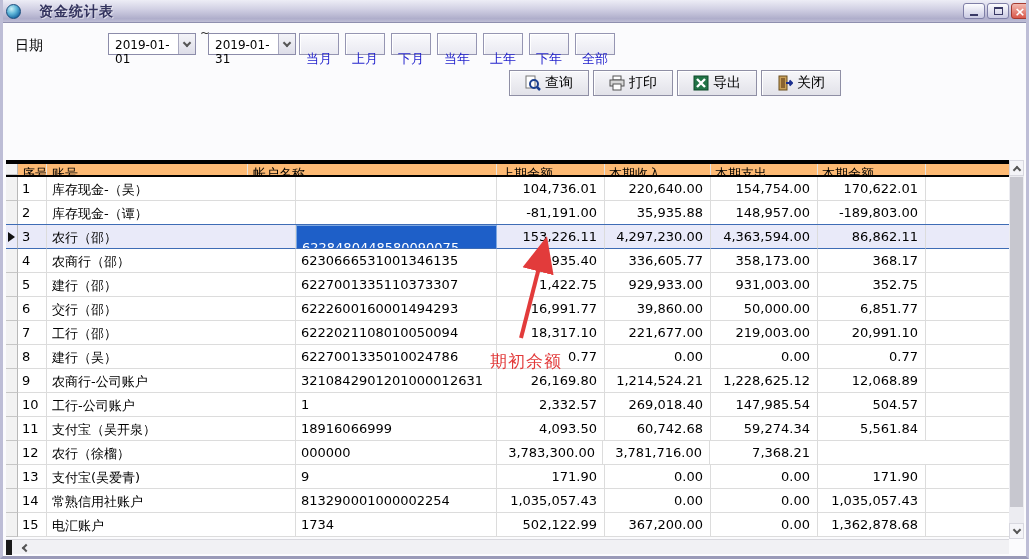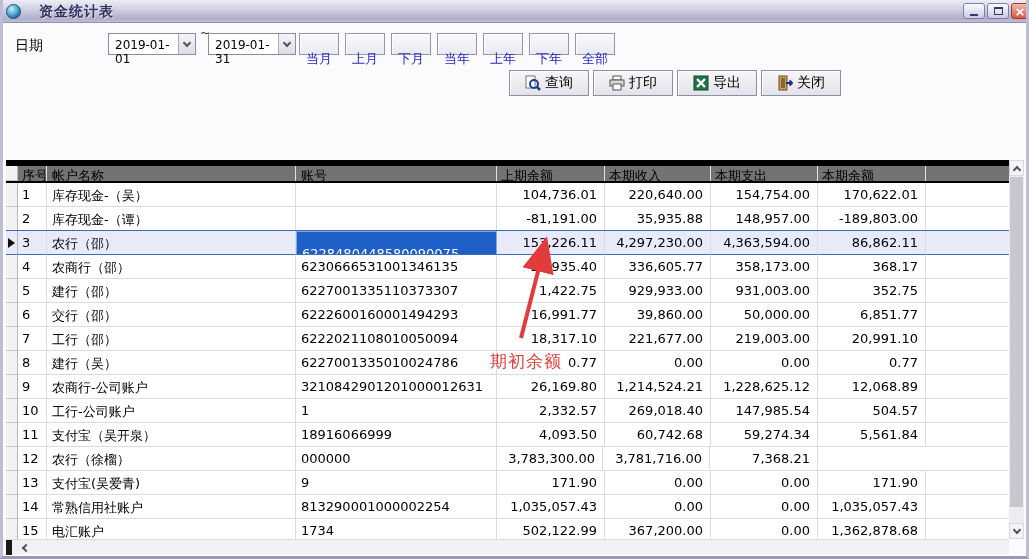--- a/index.html
+++ b/index.html
@@ -30,21 +30,21 @@
   .quickbar{position:absolute;left:296px;top:33px;display:flex;gap:6px;}
   .qbtn{height:22px;padding:16px 6px 0 6px;font-size:13px;color:#1E1ECC;border:1px solid #9595B2;
     background:linear-gradient(#FAFAFD,#E9E9F1);box-shadow:inset 1px 1px 0 #fff;}
   
   .toolbar{position:absolute;left:506px;top:70px;display:flex;gap:4px;}
   .tbtn{width:80px;height:26px;border:1px solid #8F8FA5;background:linear-gradient(#F7F7FA,#E2E2E9);
     box-shadow:inset 1px 1px 0 #fff;display:flex;align-items:center;justify-content:center;gap:4px;font-size:14px;color:#000;}
   .tbtn svg{display:block;}
   
   .table-area{position:absolute;left:3px;top:160px;width:1003px;}
-  .hrow{display:flex;height:23px;border-top:6px solid #000000;border-bottom:2px solid #000;background:#737373;}
+  .hrow{display:flex;height:17px;border-top:4px solid #000000;border-bottom:2px solid #000;background:#fdba74;}
   .hc{font-size:13px;color:#000;padding:1px 0 0 4px;border-right:1px solid #E2E2E2;overflow:hidden;white-space:nowrap;}
   .row{display:flex;height:24px;background:#fff;}
   .c{border-right:1px solid #DCDCDC;border-bottom:1px solid #DCDCDC;font-size:13px;color:#000;
      padding-top:4px;overflow:hidden;white-space:nowrap;}
   .ind{background:#F2F2F2;border-right:1px solid #B8B8B8;border-bottom:1px solid #C6C6C6;position:relative;}
   .w-ind{width:12px}.w-seq{width:29px;padding-left:4px}.w-name{width:249px;padding-left:5px}
   .w-acct{width:201px;padding-left:5px}
   .w-c3{width:108px}.w-c4{width:106px}.w-c5{width:107px}.w-c6{width:108px}
   .num{text-align:right;padding-right:7px;}
   .fill{flex:1;border-right:none;}
@@ -151,22 +151,22 @@
           </svg>
         </span>
         <span>关闭</span>
       </div>
     </div>
 
   <div class="table-area">
     <div class="hrow">
         <div class="hc w-ind ind"></div>
         <div class="hc w-seq">序号</div>
+        <div class="hc w-acct">账号</div>
         <div class="hc w-name">帐户名称</div>
-        <div class="hc w-acct">账号</div>
         <div class="hc w-c3">上期余额</div>
         <div class="hc w-c4">本期收入</div>
         <div class="hc w-c5">本期支出</div>
         <div class="hc w-c6">本期余额</div>
         <div class="hc fill"></div>
       </div>
     <div>
         <div class="row">
           <div class="c ind w-ind"></div>
           <div class="c w-seq">1</div>

